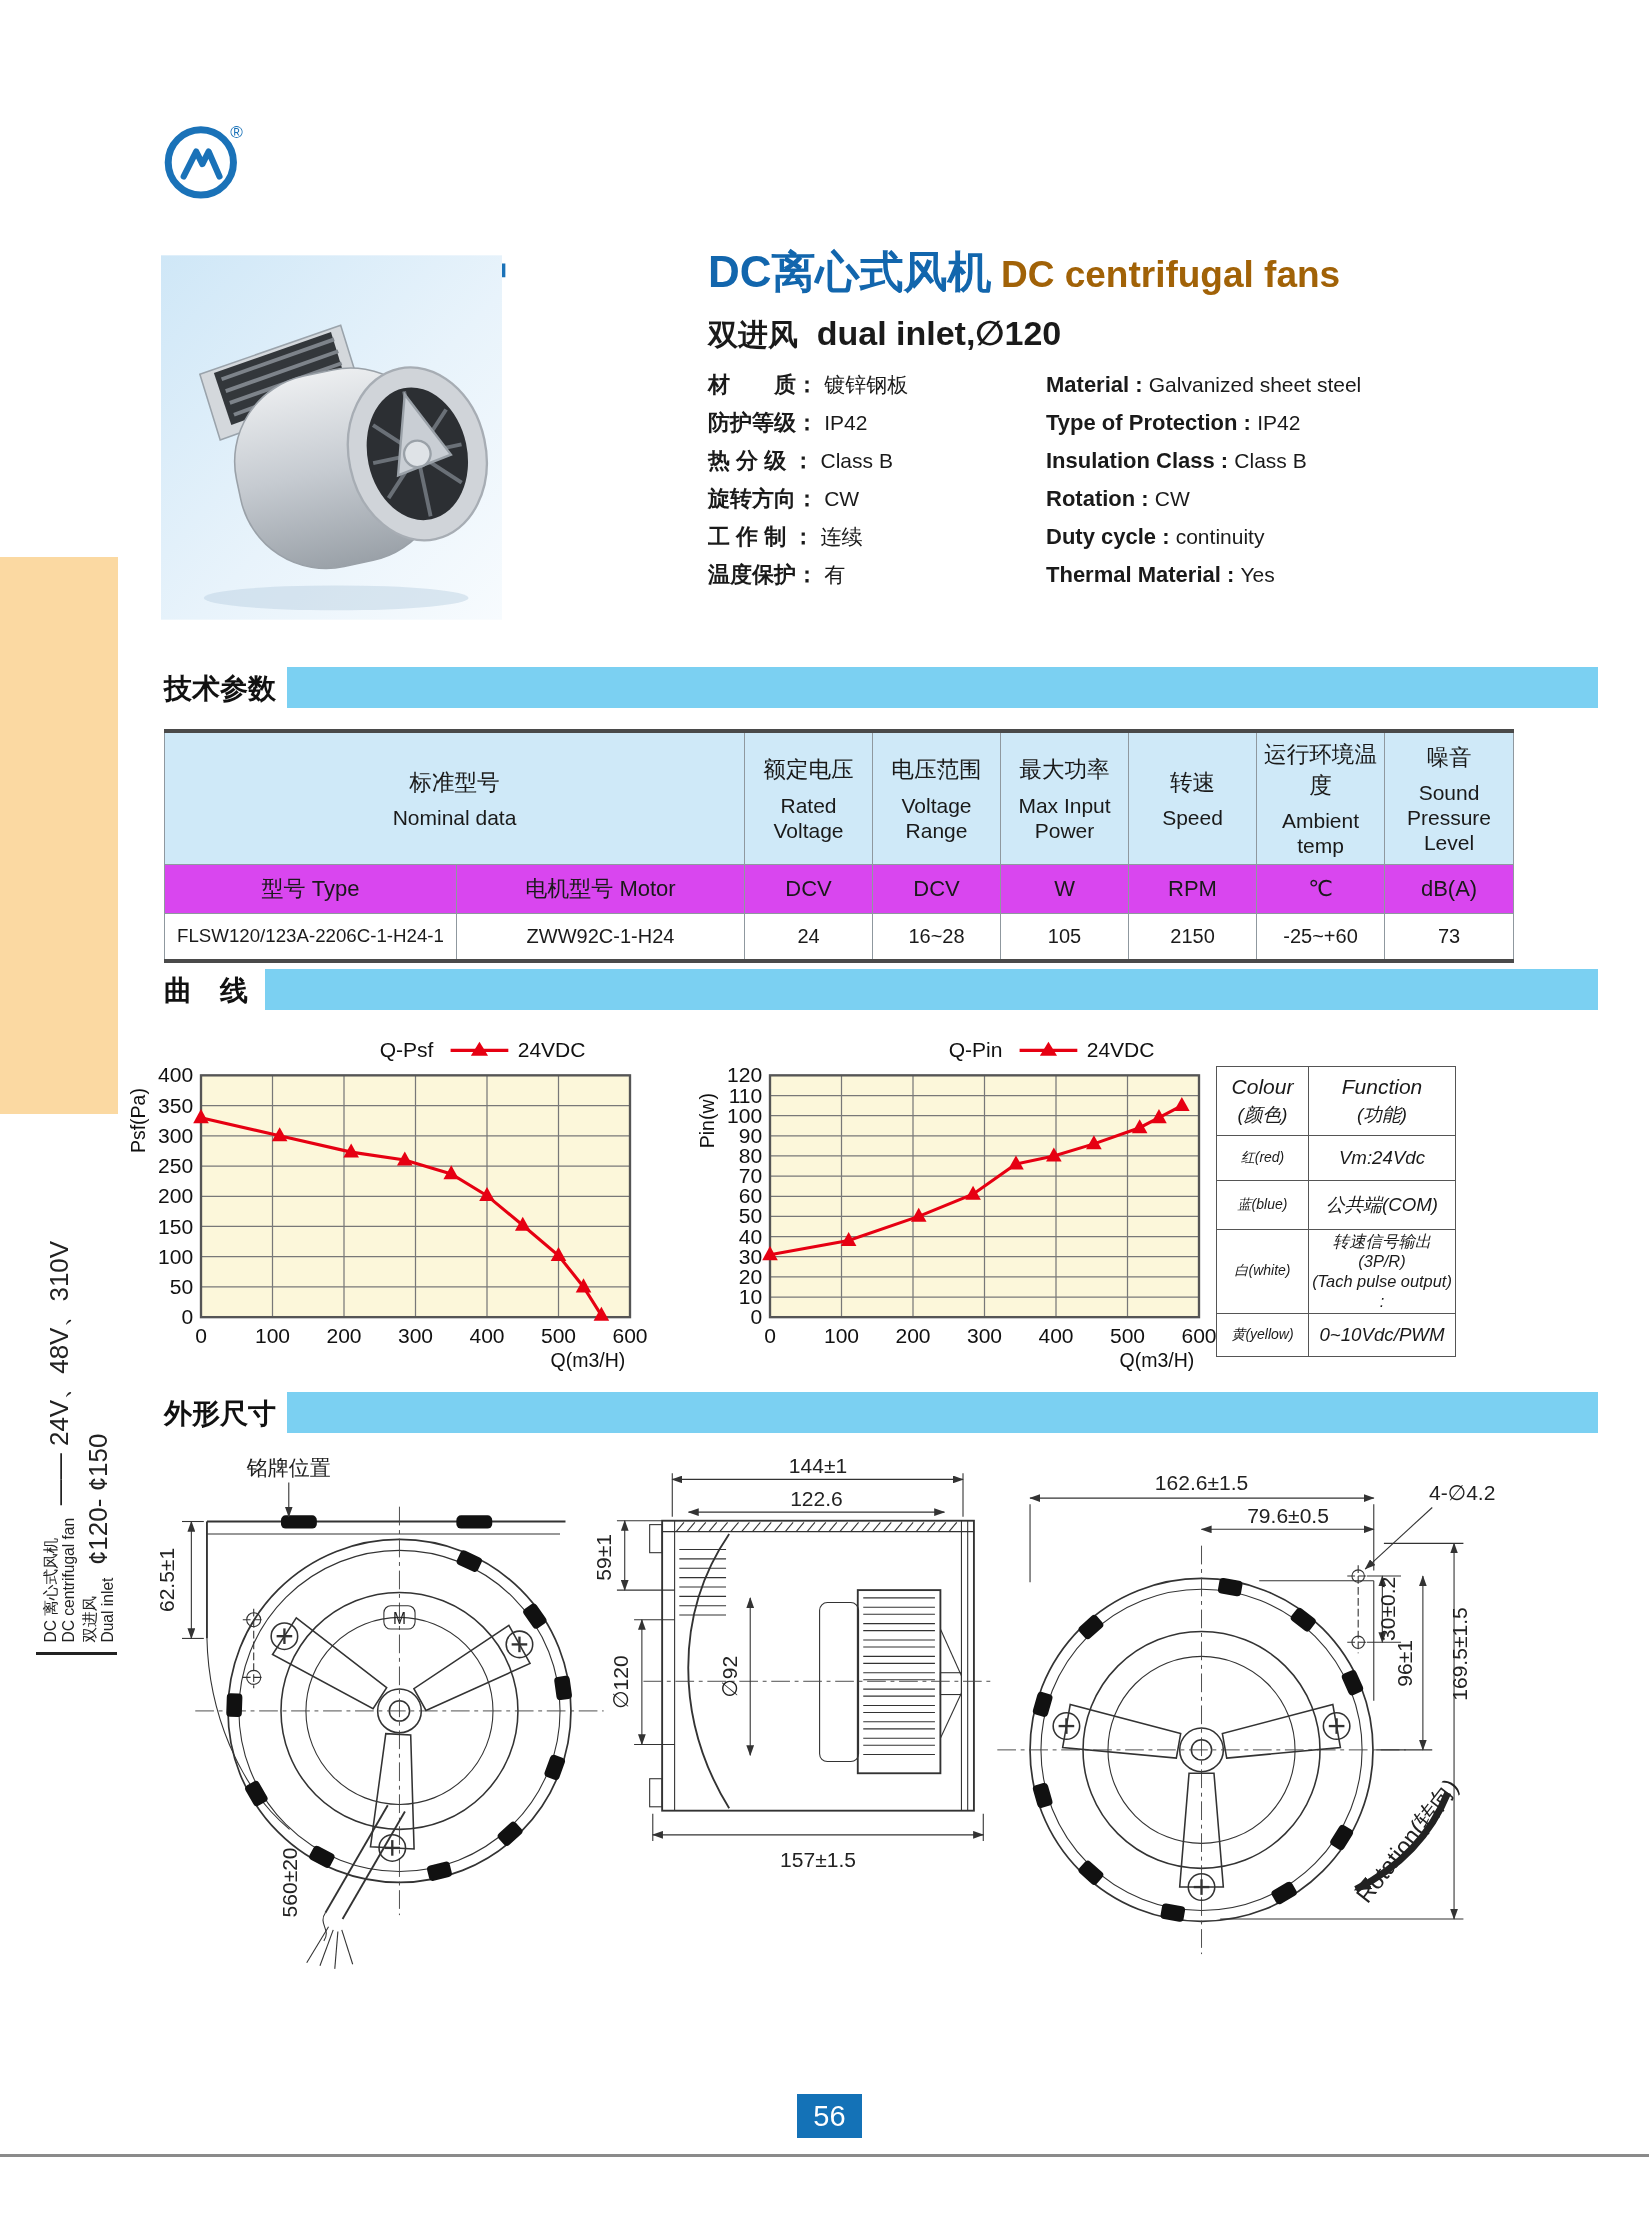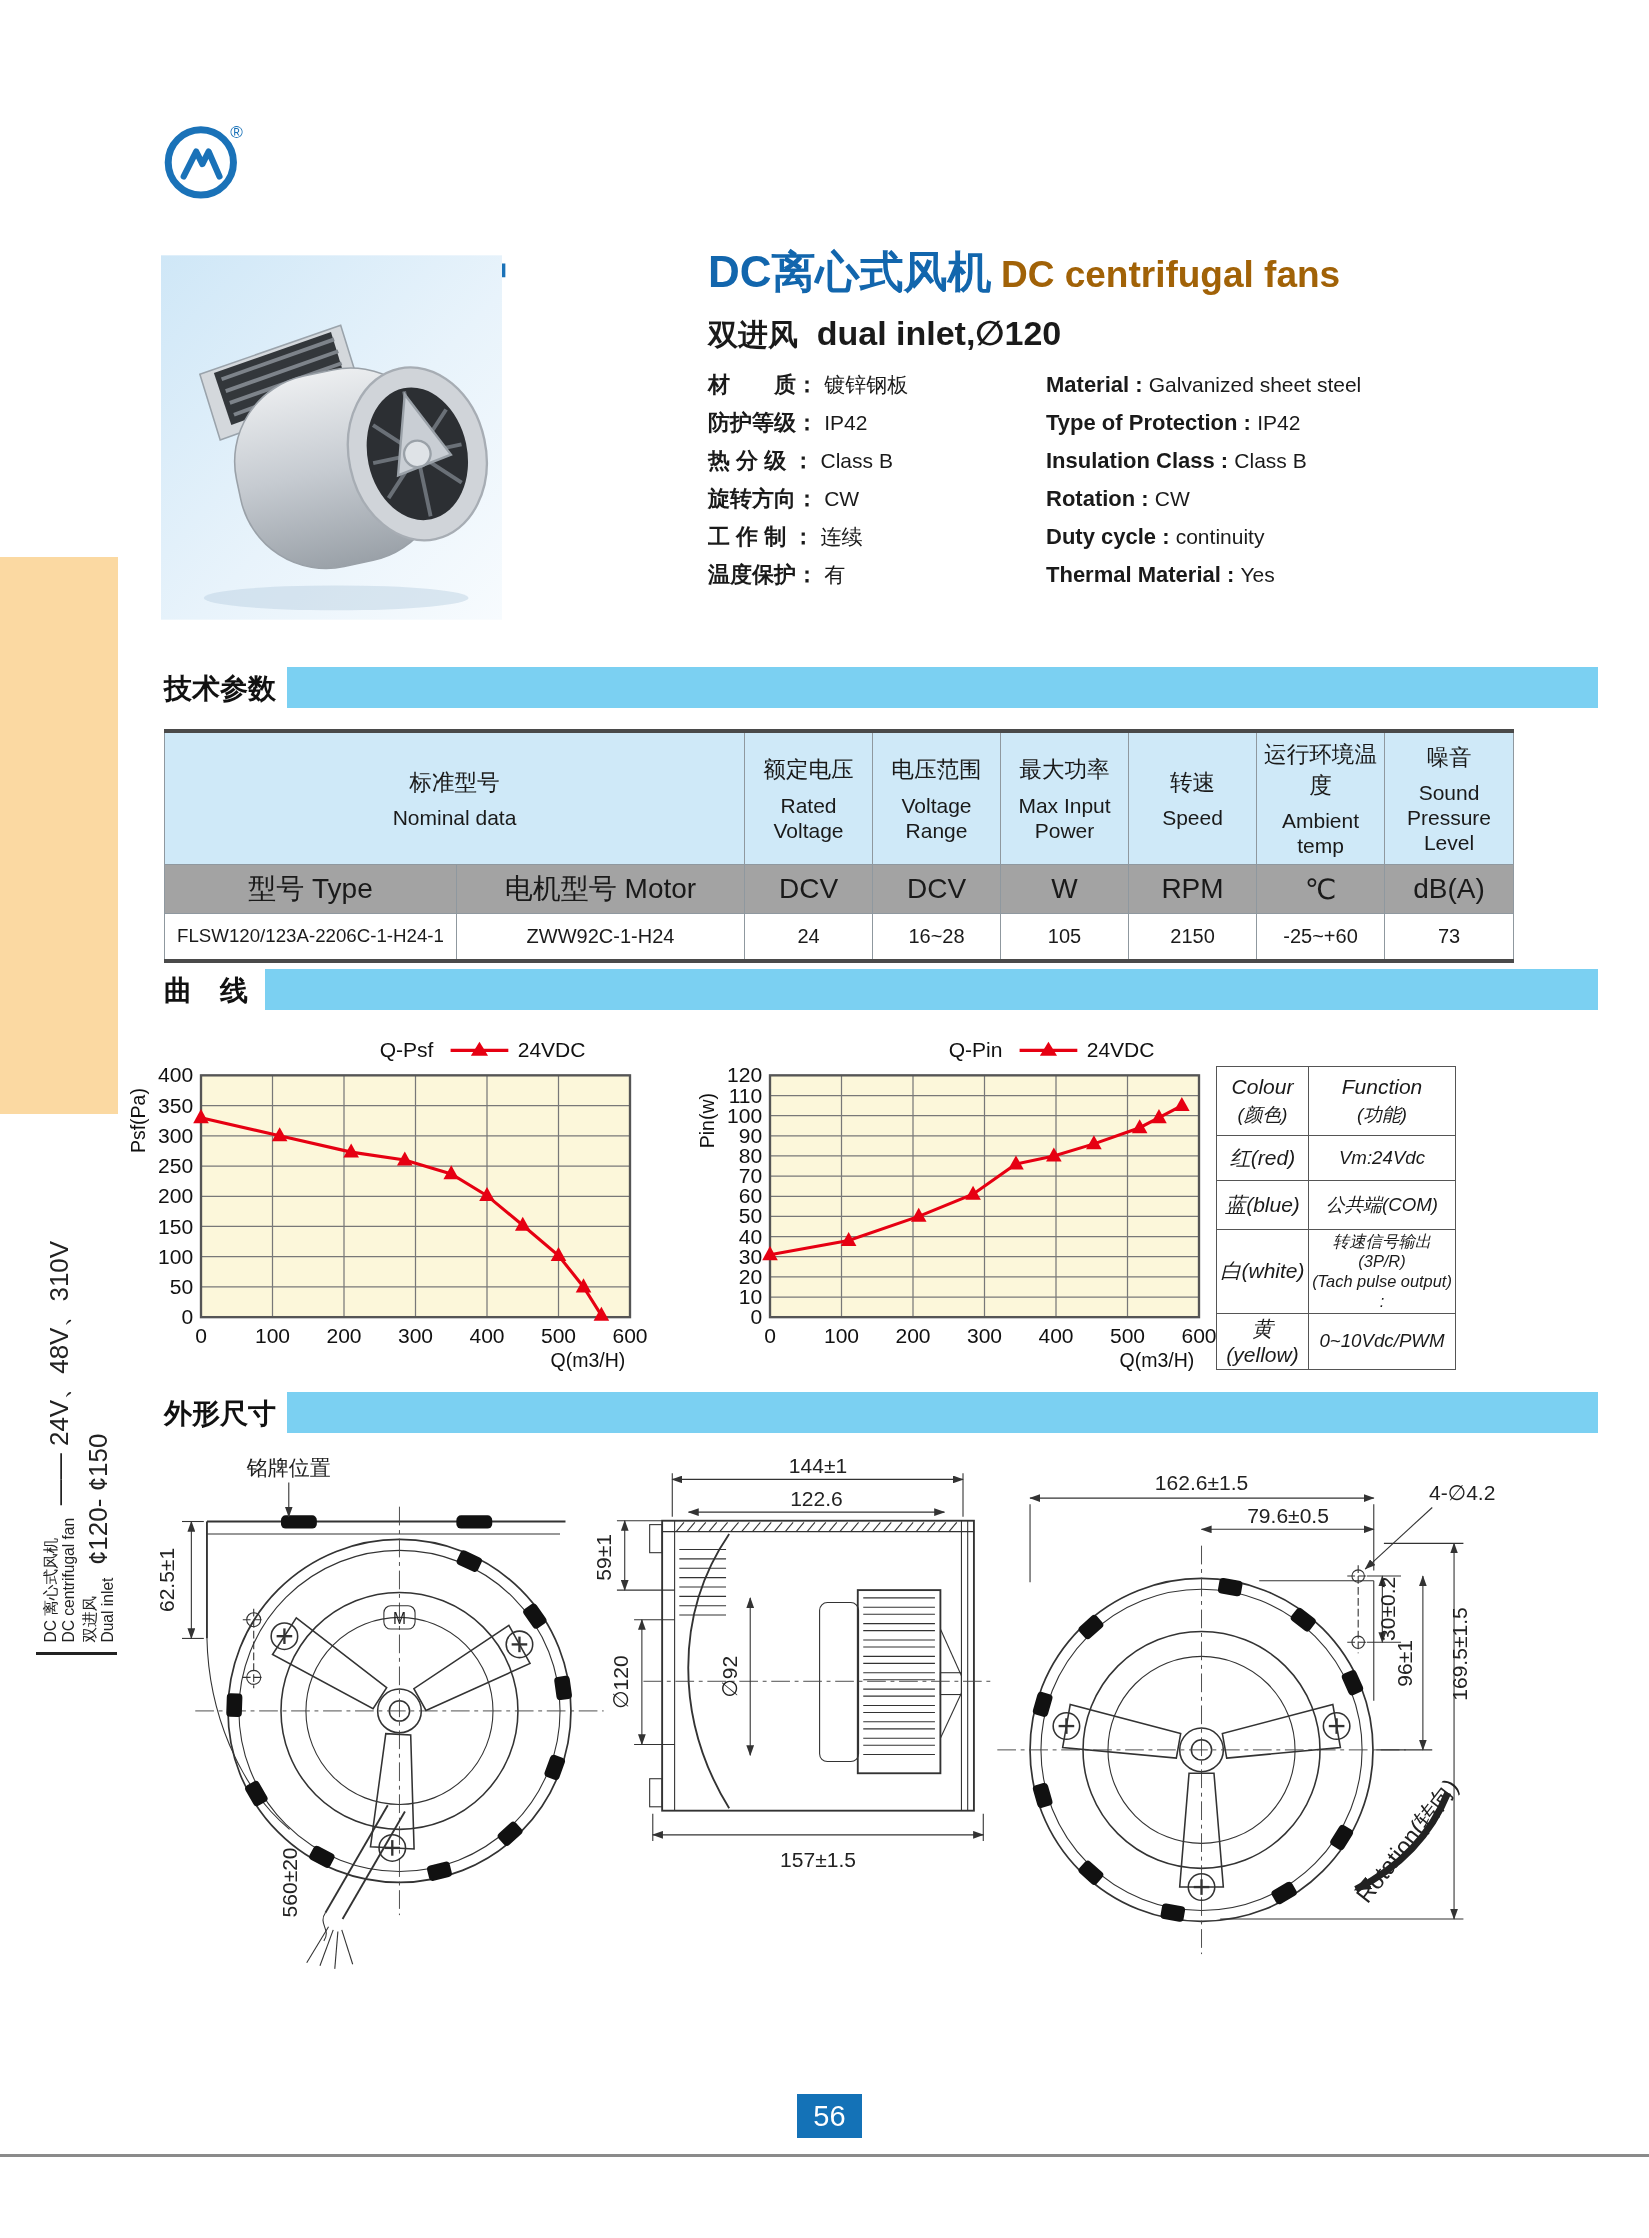--- a/index.html
+++ b/index.html
@@ -42,39 +42,39 @@
 
   
   .sec-label{position:absolute;font-size:28px;font-weight:bold;color:#111;}
   .sec-bar{position:absolute;background:#7bd0f2;height:41px;}
 
   
   .tech-table{position:absolute;left:164px;top:729px;width:1349px;border-collapse:collapse;table-layout:fixed;
               border-top:4.7px solid #4a4a4a;border-bottom:4.7px solid #4a4a4a;}
   .tech-table td{border:1.6px solid #8f989f;text-align:center;vertical-align:middle;padding:1.6px 3.1px;}
   .tech-table tr.h1 td{background:#cfe9f8;height:128px;}
-  .tech-table tr.h2 td{background:#a3a3a3;height:45px;font-size:28px;}
+  .tech-table tr.h2 td{background:#d946ef;height:45px;font-size:22px;}
   .tech-table tr.dr td{background:#fff;height:41px;font-size:20px;}
   .tech-table .cnh{font-size:22.6px;}
   .tech-table .enh{font-size:21px;margin-top:7.8px;line-height:25px;}
 
   
   .chart{width:546px;height:351px;}
   .chart svg text{font-family:"Liberation Sans","DejaVu Sans",sans-serif;}
   .tick{font-size:27px;fill:#111;}
   .axis{font-size:25px;fill:#111;}
   .legend{font-size:27px;fill:#111;}
 
   
   .wire-table{position:absolute;left:1216px;top:1066px;width:239px;border-collapse:collapse;table-layout:fixed;font-style:italic;}
   .wire-table td,.wire-table th{border:1.6px solid #555;text-align:center;vertical-align:middle;font-weight:normal;padding:1.6px 3.1px;}
   .wire-table .he{font-size:21px;}
   .wire-table .hc{font-size:18.7px;margin-top:3.1px;}
   .wire-table tr.hr0 th{height:65px;}
-  .wire-table td{font-size:21px;}
+  .wire-table td{font-size:14px;}
   .wire-table td.fn{font-size:18.7px;}
   .wire-table tr.r0 td{height:41px;} .wire-table tr.r1 td{height:44px;text-align:center;}
   .wire-table tr.r2 td{height:56px;} .wire-table tr.r3 td{height:39px;}
   .pre{white-space:pre-line;font-size:16.4px !important;line-height:20px;}
 
   
   .dims-svg{left:129px;top:1442px;}
   .ln{stroke:#333;stroke-width:2.4;fill:none;}
   .lt{stroke:#333;stroke-width:1.4;fill:none;}
   .dm{stroke:#333;stroke-width:1.4;fill:none;}

